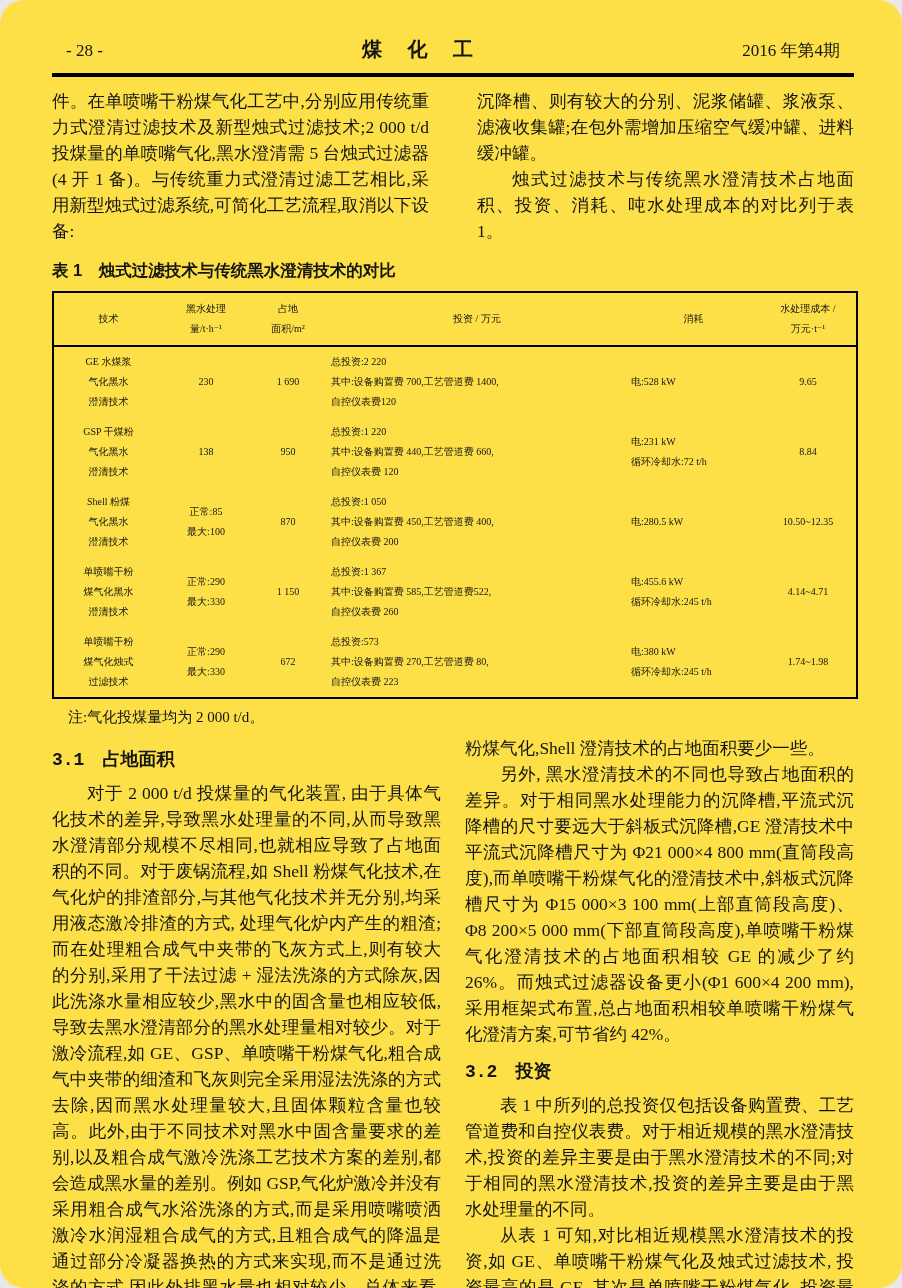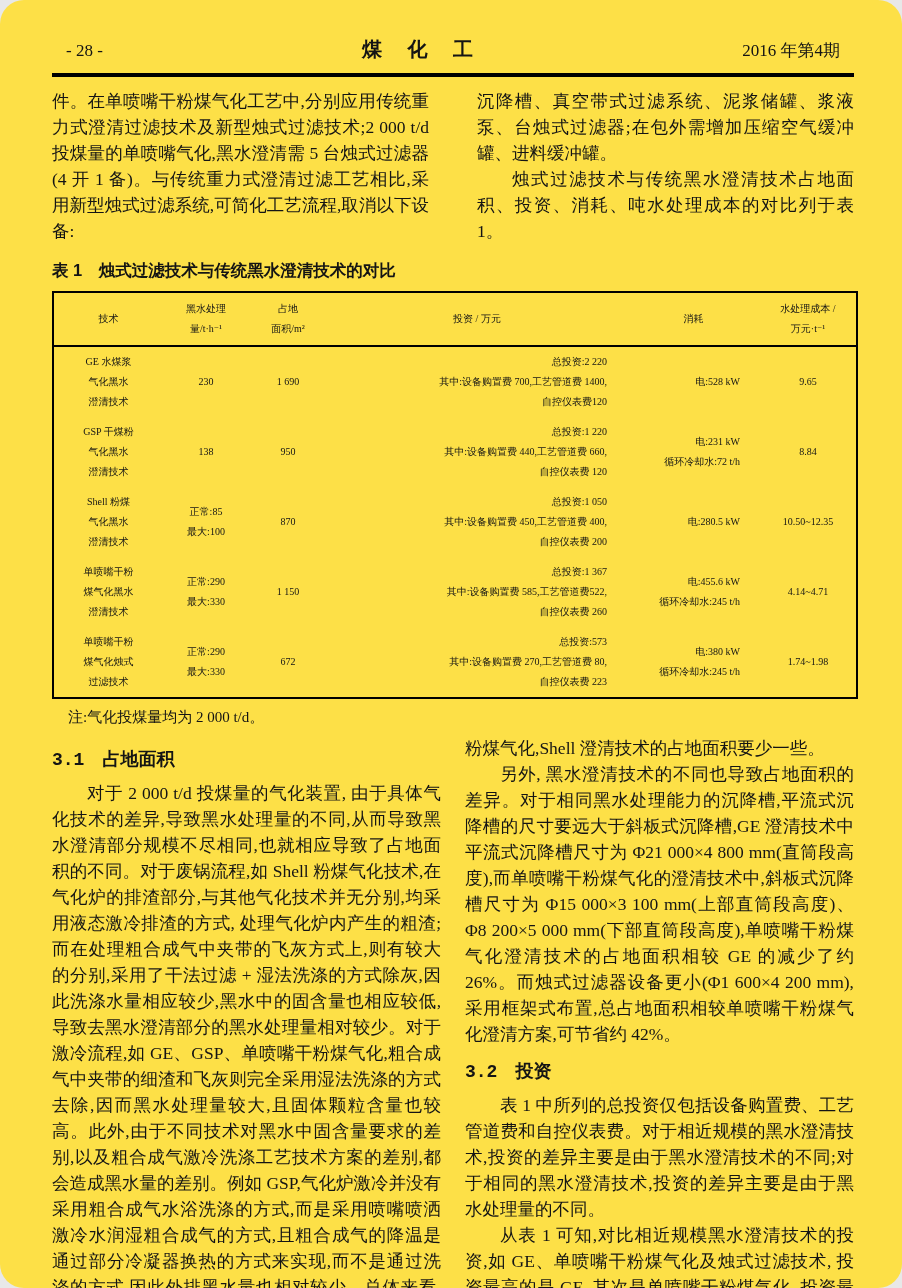--- a/index.html
+++ b/index.html
@@ -36,24 +36,24 @@
   }
   table.cmp{
     width:100%;border-collapse:collapse;border:2px solid #000;
     font-size:10px;line-height:20px;table-layout:fixed;
   }
   table.cmp th{
     border-bottom:2px solid #000;font-weight:normal;
     padding:6px 2px;text-align:center;white-space:pre-line;vertical-align:middle;
   }
   table.cmp td{
-    padding:5px 20px;vertical-align:middle;white-space:pre-line;margin-left:29px;
+    padding:5px 4px;vertical-align:middle;white-space:pre-line;margin-left:29px;
   }
   td.c{text-align:center;}
-  td.l{text-align:right;padding-left:10px;}
+  td.l{text-align:left;padding-left:10px;}
   th.costh{text-align:right;padding-right:4px;}
   
   .table-note{font-size:15px;margin:9px 0 0 16px;}
   .section-heading{
     font-family:Liberation Mono, monospace;
     font-weight:bold;font-size:18px;margin:12px 0 7px 0;line-height:26px;
   }
   .body-cols{margin-top:8px;}
   .mt{margin-top:0;}
 </style>
@@ -67,21 +67,21 @@
     <span class="journal-title">煤 化 工</span>
     <span>2016 年第4期</span>
   </div>
   <hr class="header-rule">
 
   <div class="columns intro">
     <div class="col">
       <p>件。在单喷嘴干粉煤气化工艺中,分别应用传统重力式澄清过滤技术及新型烛式过滤技术;2 000 t/d 投煤量的单喷嘴气化,黑水澄清需 5 台烛式过滤器(4 开 1 备)。与传统重力式澄清过滤工艺相比,采用新型烛式过滤系统,可简化工艺流程,取消以下设备:</p>
     </div>
     <div class="col">
-      <p>沉降槽、真空带式过滤系统、泥浆储罐、浆液泵、台烛式过滤器;在包外需增加压缩空气缓冲罐、进料缓冲罐。</p>
+      <p>沉降槽、则有较大的分别、泥浆储罐、浆液泵、滤液收集罐;在包外需增加压缩空气缓冲罐、进料缓冲罐。</p>
       <p class="indent">烛式过滤技术与传统黑水澄清技术占地面积、投资、消耗、吨水处理成本的对比列于表 1。</p>
     </div>
   </div>
 
   <div class="table-title">表 1　烛式过滤技术与传统黑水澄清技术的对比</div>
 
   <table class="cmp">
     <colgroup>
       <col style="width:110px">
         <col style="width:86px">

